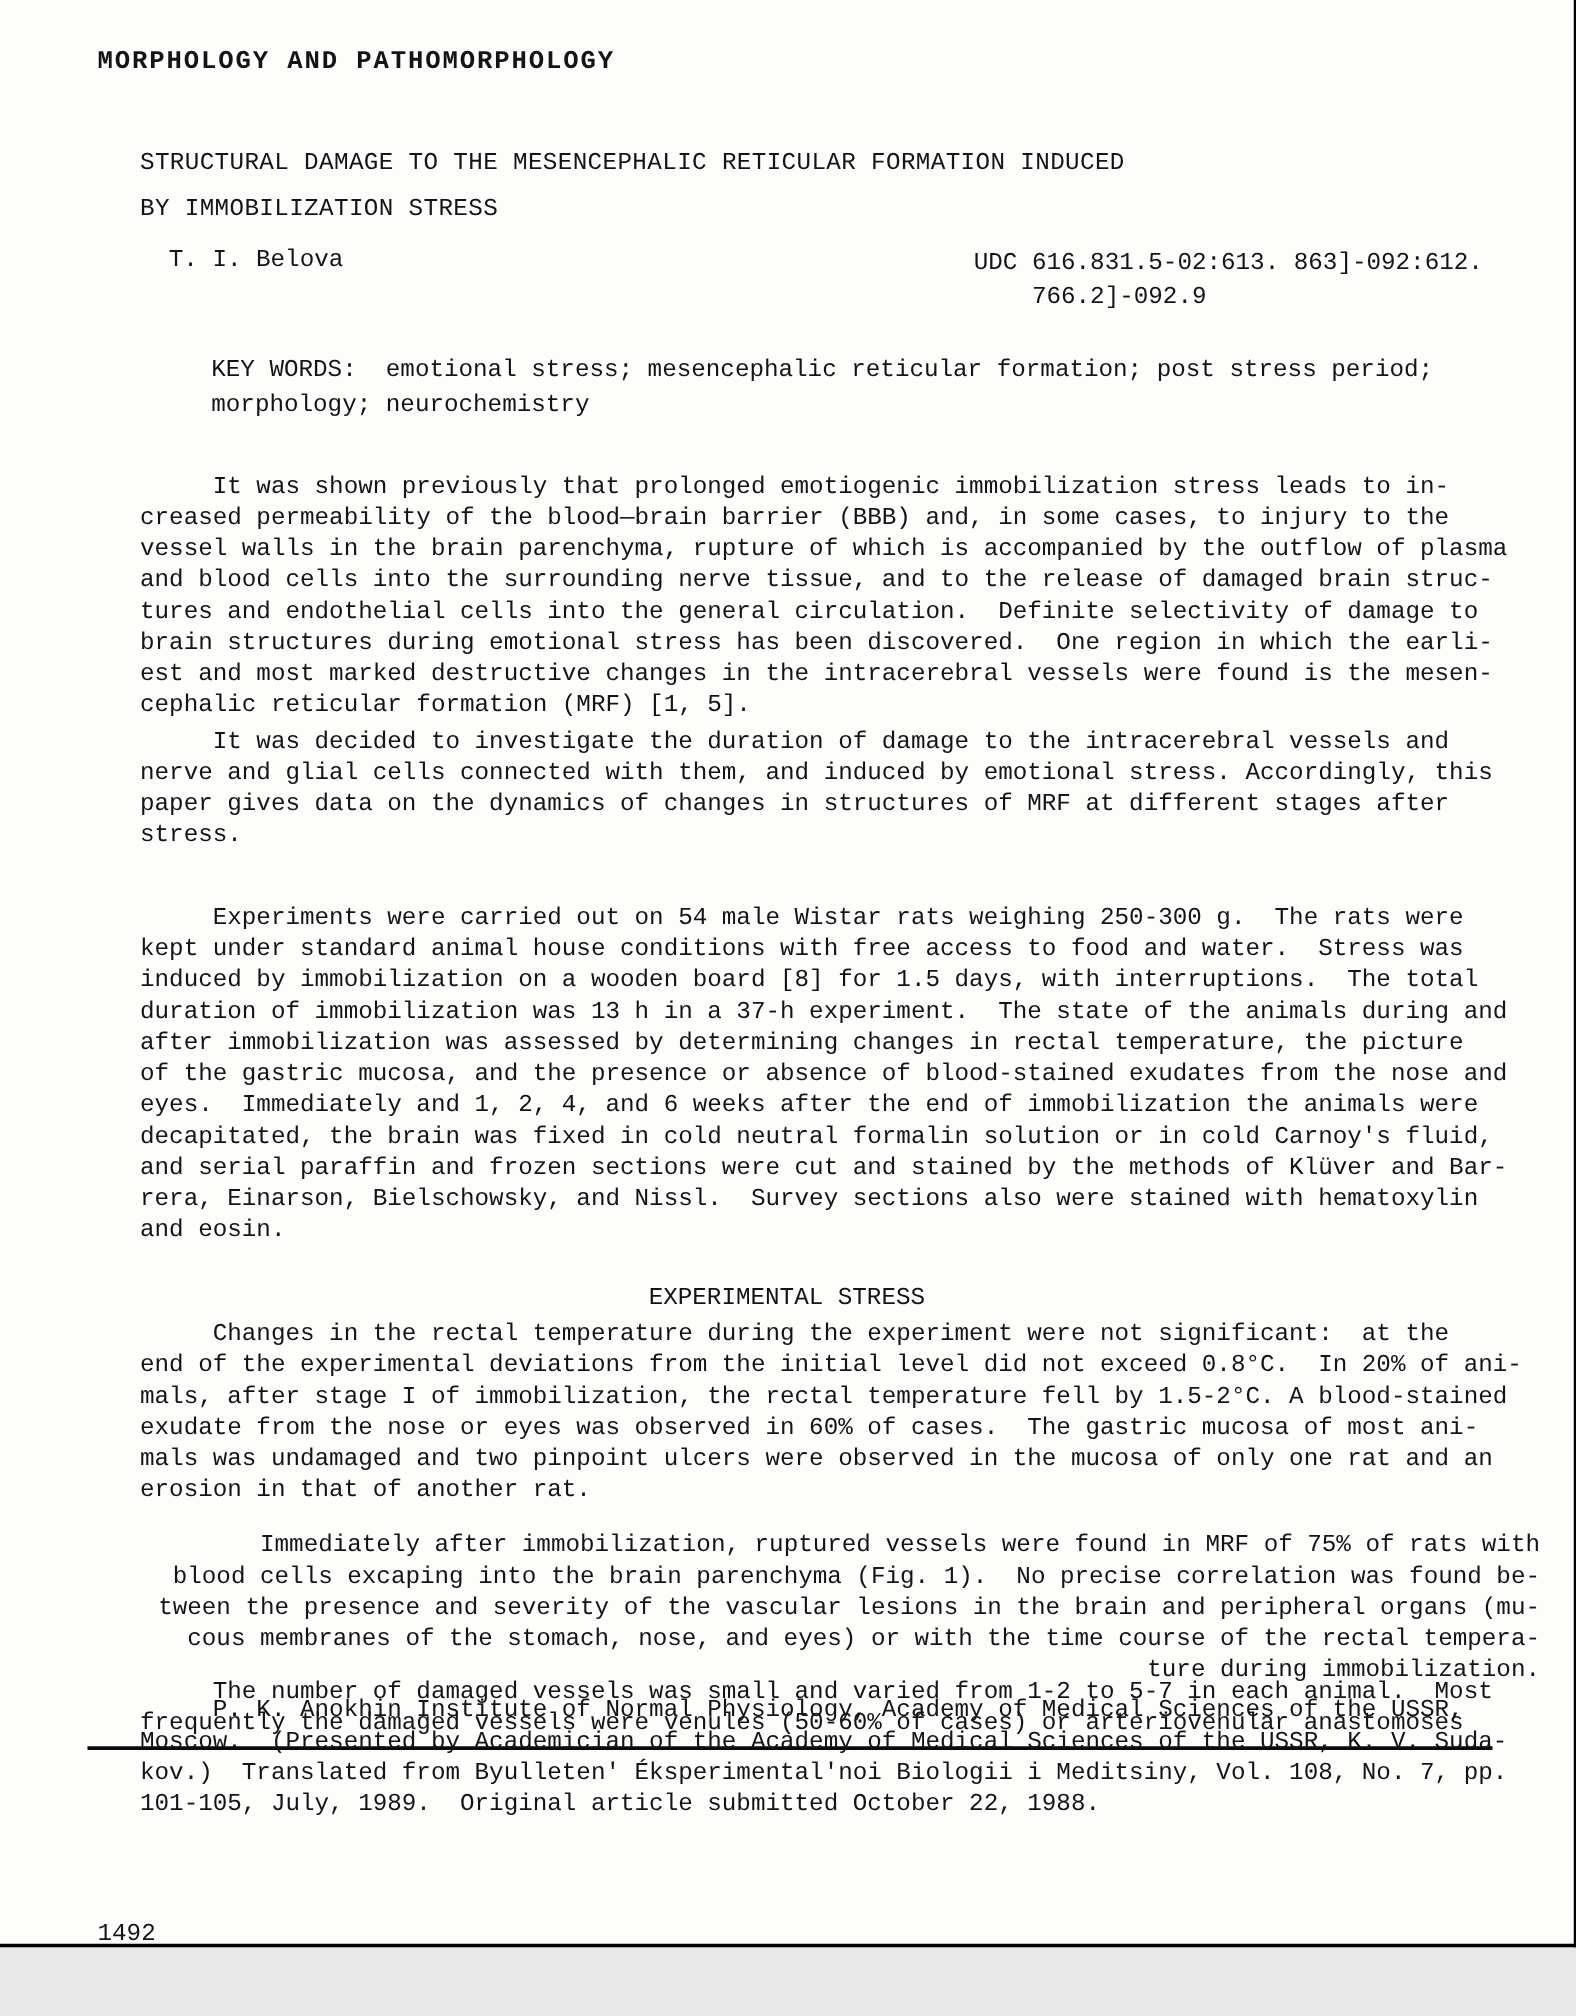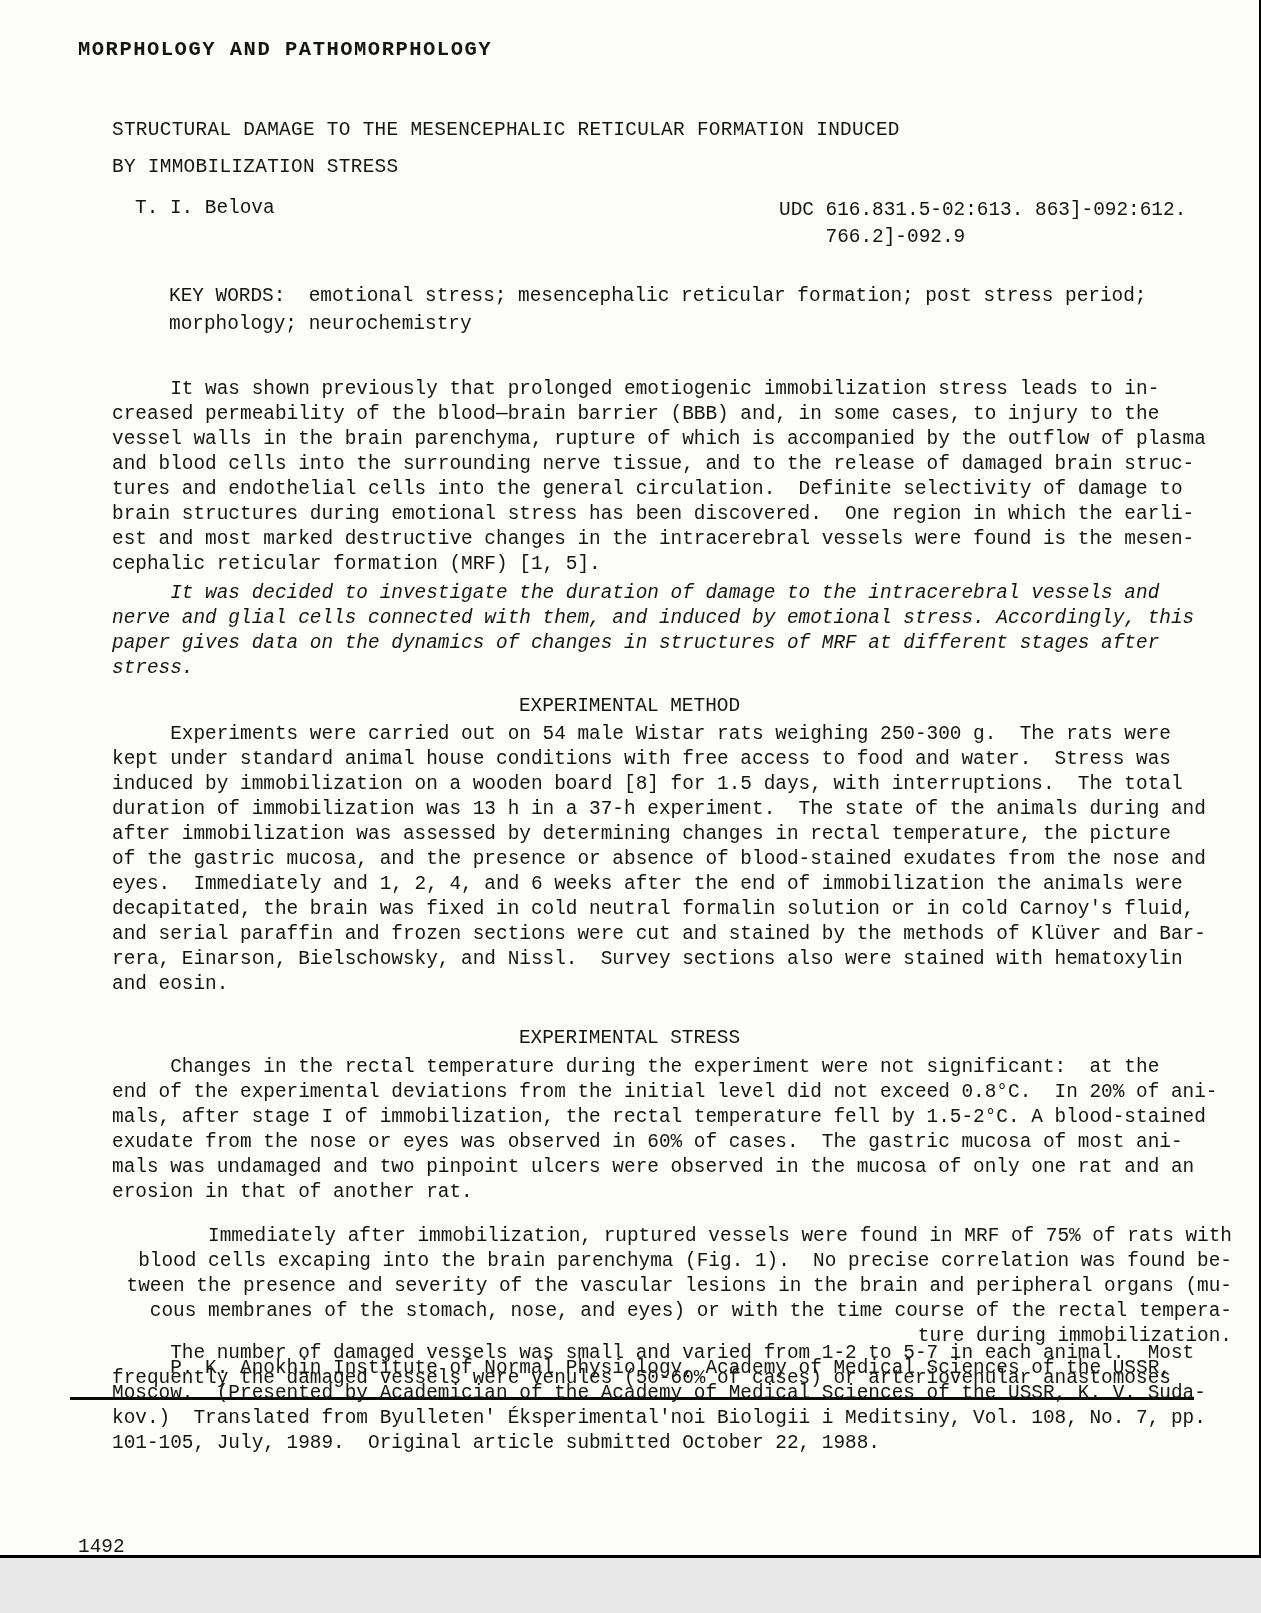--- a/index.html
+++ b/index.html
@@ -81,26 +81,25 @@
 
   <div class="abs prewrap body-block" style="top:377px;">     It was shown previously that prolonged emotiogenic immobilization stress leads to in-
 creased permeability of the blood—brain barrier (BBB) and, in some cases, to injury to the
 vessel walls in the brain parenchyma, rupture of which is accompanied by the outflow of plasma
 and blood cells into the surrounding nerve tissue, and to the release of damaged brain struc-
 tures and endothelial cells into the general circulation.  Definite selectivity of damage to
 brain structures during emotional stress has been discovered.  One region in which the earli-
 est and most marked destructive changes in the intracerebral vessels were found is the mesen-
 cephalic reticular formation (MRF) [1, 5].</div>
 
-  <div class="abs prewrap body-block" style="top:581px;font-style:italic;">     It was decided to investigate the duration of damage to the intracerebral vessels and
+  <div class="abs prewrap body-block" style="top:581px;">     It was decided to investigate the duration of damage to the intracerebral vessels and
 nerve and glial cells connected with them, and induced by emotional stress. Accordingly, this
 paper gives data on the dynamics of changes in structures of MRF at different stages after
 stress.</div>
 
-  <div class="abs heading" style="top:694px;">EXPERIMENTAL METHOD</div>
 
   <div class="abs prewrap body-block" style="top:722px;">     Experiments were carried out on 54 male Wistar rats weighing 250-300 g.  The rats were
 kept under standard animal house conditions with free access to food and water.  Stress was
 induced by immobilization on a wooden board [8] for 1.5 days, with interruptions.  The total
 duration of immobilization was 13 h in a 37-h experiment.  The state of the animals during and
 after immobilization was assessed by determining changes in rectal temperature, the picture
 of the gastric mucosa, and the presence or absence of blood-stained exudates from the nose and
 eyes.  Immediately and 1, 2, 4, and 6 weeks after the end of immobilization the animals were
 decapitated, the brain was fixed in cold neutral formalin solution or in cold Carnoy's fluid,
 and serial paraffin and frozen sections were cut and stained by the methods of Klüver and Bar-

